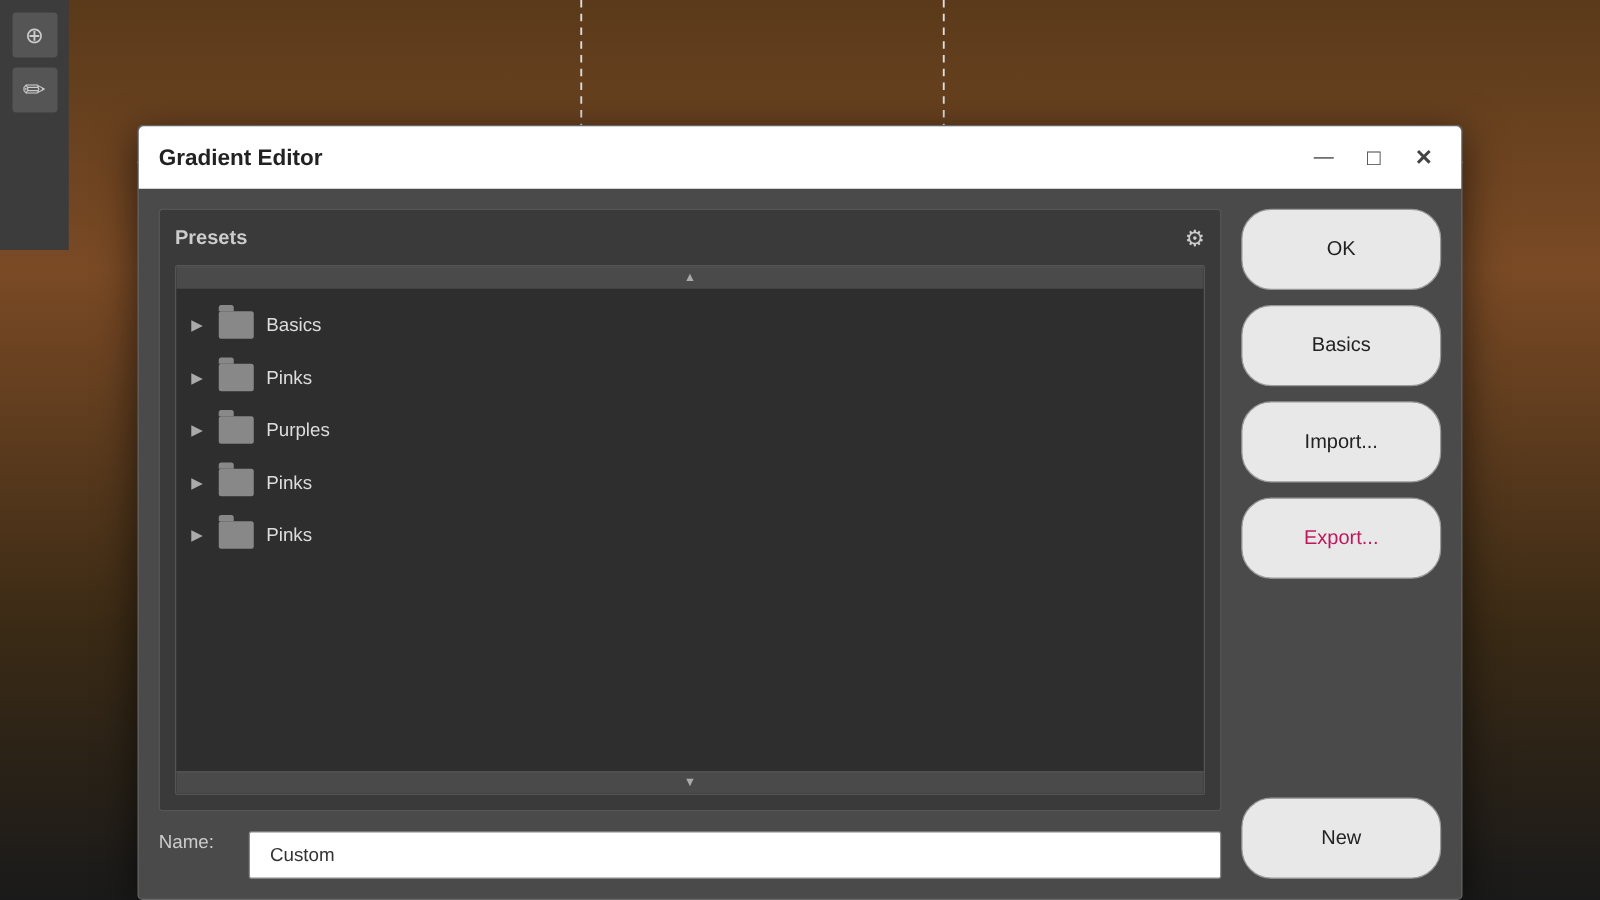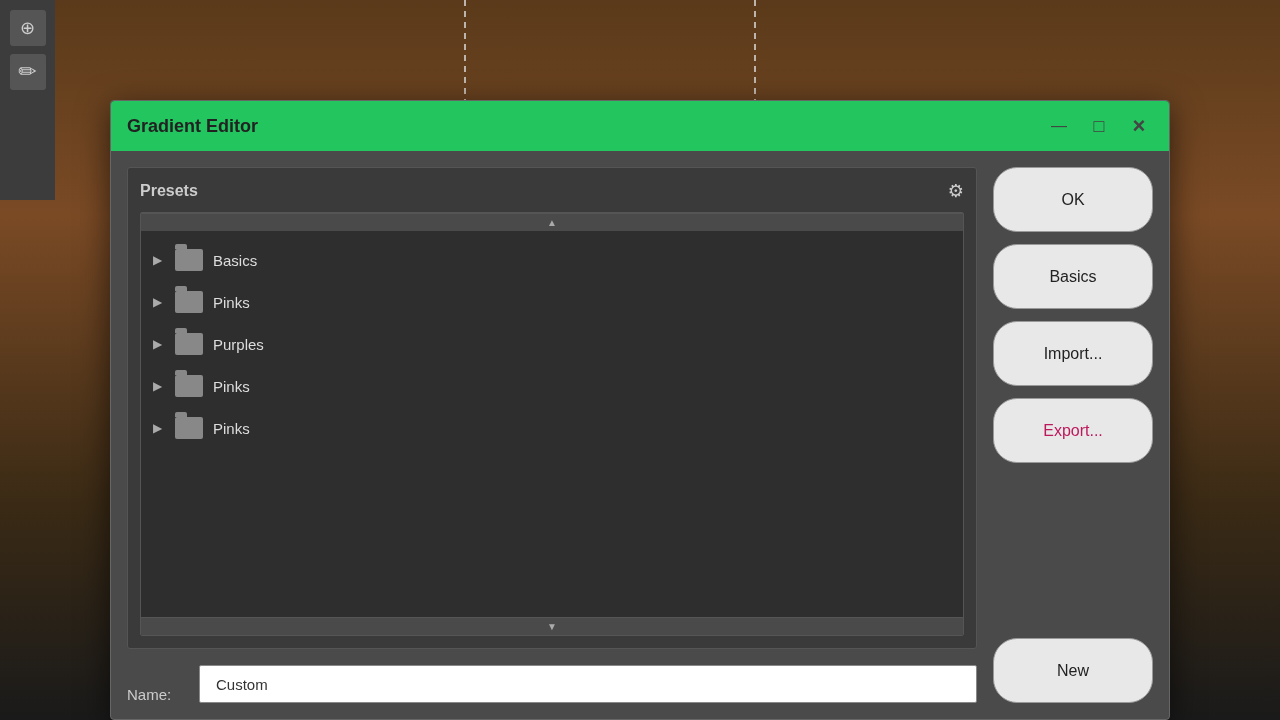--- a/index.html
+++ b/index.html
@@ -58,21 +58,21 @@
       background: #4a4a4a;
       border: 1px solid #666;
       border-radius: 4px;
       box-shadow: 0 8px 32px rgba(0,0,0,0.6);
       display: flex;
       flex-direction: column;
     }
 
     
     .title-bar {
-      background: #22c55e;
+      background: #ffffff;
       height: 50px;
       display: flex;
       align-items: center;
       justify-content: space-between;
       padding: 0 16px;
       border-radius: 4px 4px 0 0;
       flex-shrink: 0;
     }
 
     .title-text {
@@ -225,21 +225,21 @@
       justify-content: center;
       cursor: pointer;
       color: #aaa;
       font-size: 10px;
       border-top: 1px solid #555;
     }
 
     
     .name-row {
       display: flex;
-      align-items: flex-end;
+      align-items: flex-start;
       gap: 12px;
       margin-top: 4px;
     }
 
     .name-label {
       font-size: 15px;
       color: #ccc;
       min-width: 60px;
     }
 

